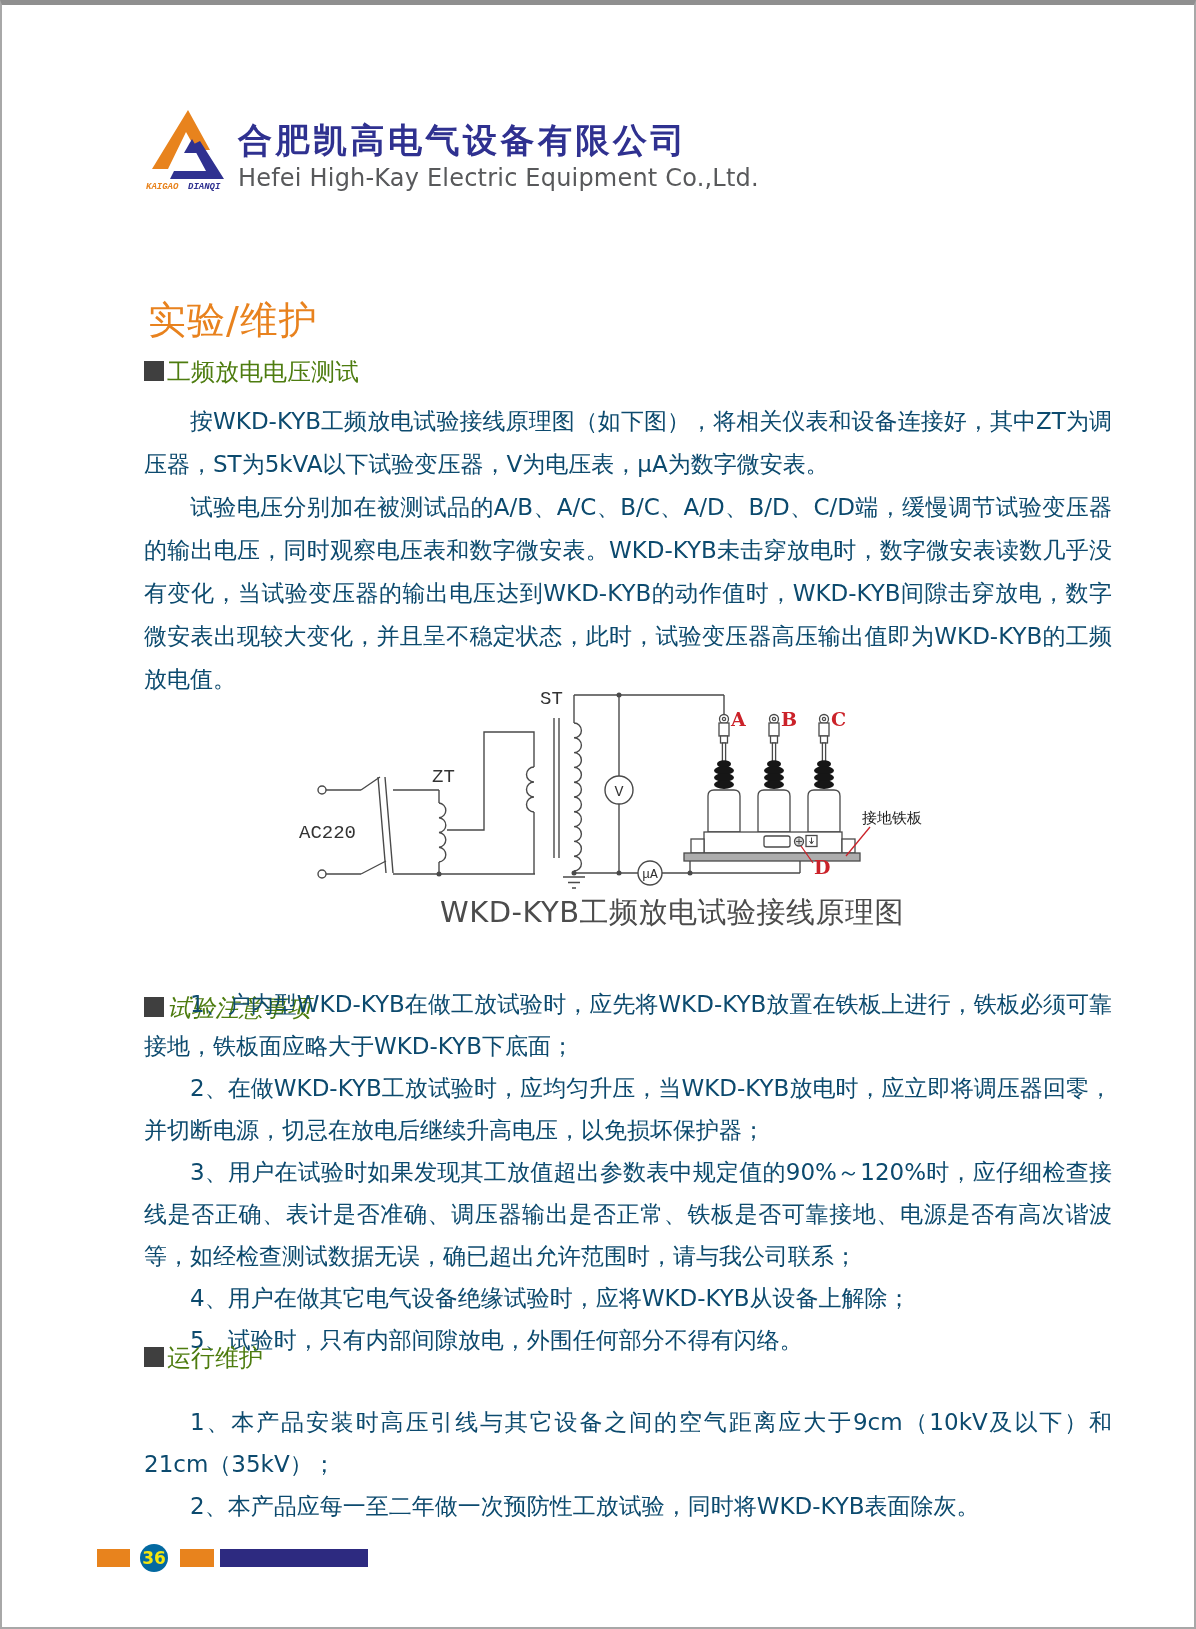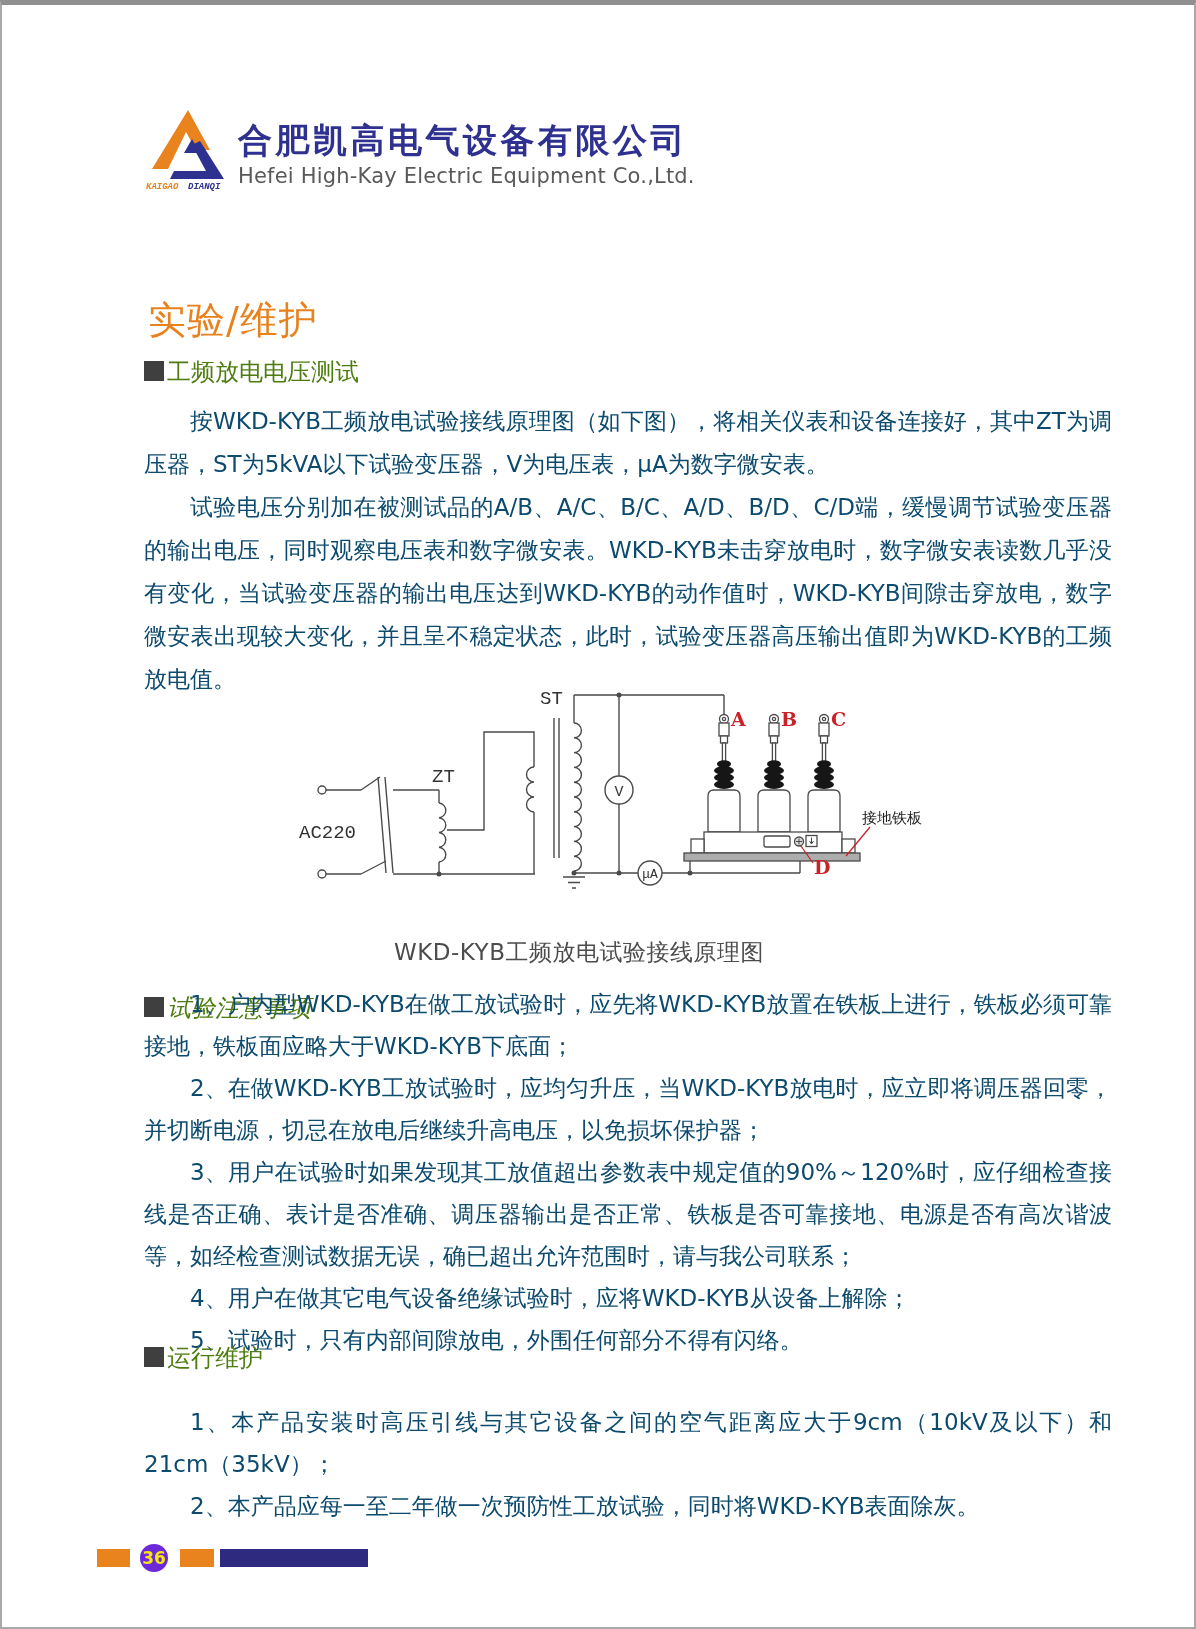--- a/index.html
+++ b/index.html
@@ -12,39 +12,39 @@
     border-top:5px solid #8f8f8f;
     box-sizing:border-box;
     font-family:"DejaVu Sans","Liberation Sans",sans-serif;
     color:#4c4c4c;
     overflow:hidden;
   }
   
   .logo-wrap{position:absolute;left:138px;top:102px;width:100px;height:88px;}
   .company{position:absolute;left:236px;top:114px;}
   .company-cn{font-size:34px;font-weight:bold;color:#2f3190;letter-spacing:3.5px;line-height:1.25;}
-  .company-en{font-size:21px;color:#58595b;letter-spacing:0.2px;margin-top:2px;}
+  .company-en{font-size:24px;color:#58595b;letter-spacing:0.2px;margin-top:2px;}
   
   .page-title{position:absolute;left:146px;top:266px;font-size:38px;font-weight:500;color:#e8821e;letter-spacing:1px;margin-top:24px;}
   .sec-heading{position:absolute;left:142px;font-size:24px;color:#4d7c0f;font-weight:500;line-height:30px;}
   .sec-heading .sq{display:inline-block;width:20px;height:20px;background:#3f3f3f;margin-right:3px;vertical-align:-1px;}
   .body-block{position:absolute;left:142px;width:968px;}
   .body-block p{margin:0;font-size:23px;line-height:43px;text-indent:2em;text-align:justify;color:#0c4a6e;}
   .body-block.tight p{line-height:42px;}
   
   .diagram{position:absolute;left:295px;top:655px;width:780px;height:240px;}
-  .diagram-caption{position:absolute;left:392px;top:888px;font-size:23px;color:#4c4c4c;letter-spacing:0.5px;margin-top:44px;}
+  .diagram-caption{position:absolute;left:438px;top:888px;font-size:29px;color:#4c4c4c;letter-spacing:0.5px;}
   
   .footer-bar{position:absolute;left:0;top:1539px;width:100%;height:30px;}
   .f-rect{position:absolute;top:5px;height:18px;background:#e8831d;}
   .f-rect.r1{left:95px;width:33px;}
   .f-rect.r2{left:178px;width:34px;}
   .f-rect.navy{left:218px;width:148px;background:#2d2a80;}
   .f-circle{position:absolute;left:138px;top:0;width:28px;height:28px;border-radius:50%;
-    background:#6d28d9;color:#f5e60f;font-size:17px;font-weight:bold;text-align:center;line-height:28px;}
+    background:#0369a1;color:#f5e60f;font-size:17px;font-weight:bold;text-align:center;line-height:28px;}
   svg text{font-family:"Liberation Mono","DejaVu Sans Mono",monospace;}
   svg text.cjk{font-family:"DejaVu Sans",sans-serif;}
   svg text.red{font-family:"DejaVu Serif","Liberation Serif",serif;font-weight:bold;fill:#cb2229;}
 </style>
 </head>
 <body>
 
 <div class="page">
 
   <div class="logo-wrap">

